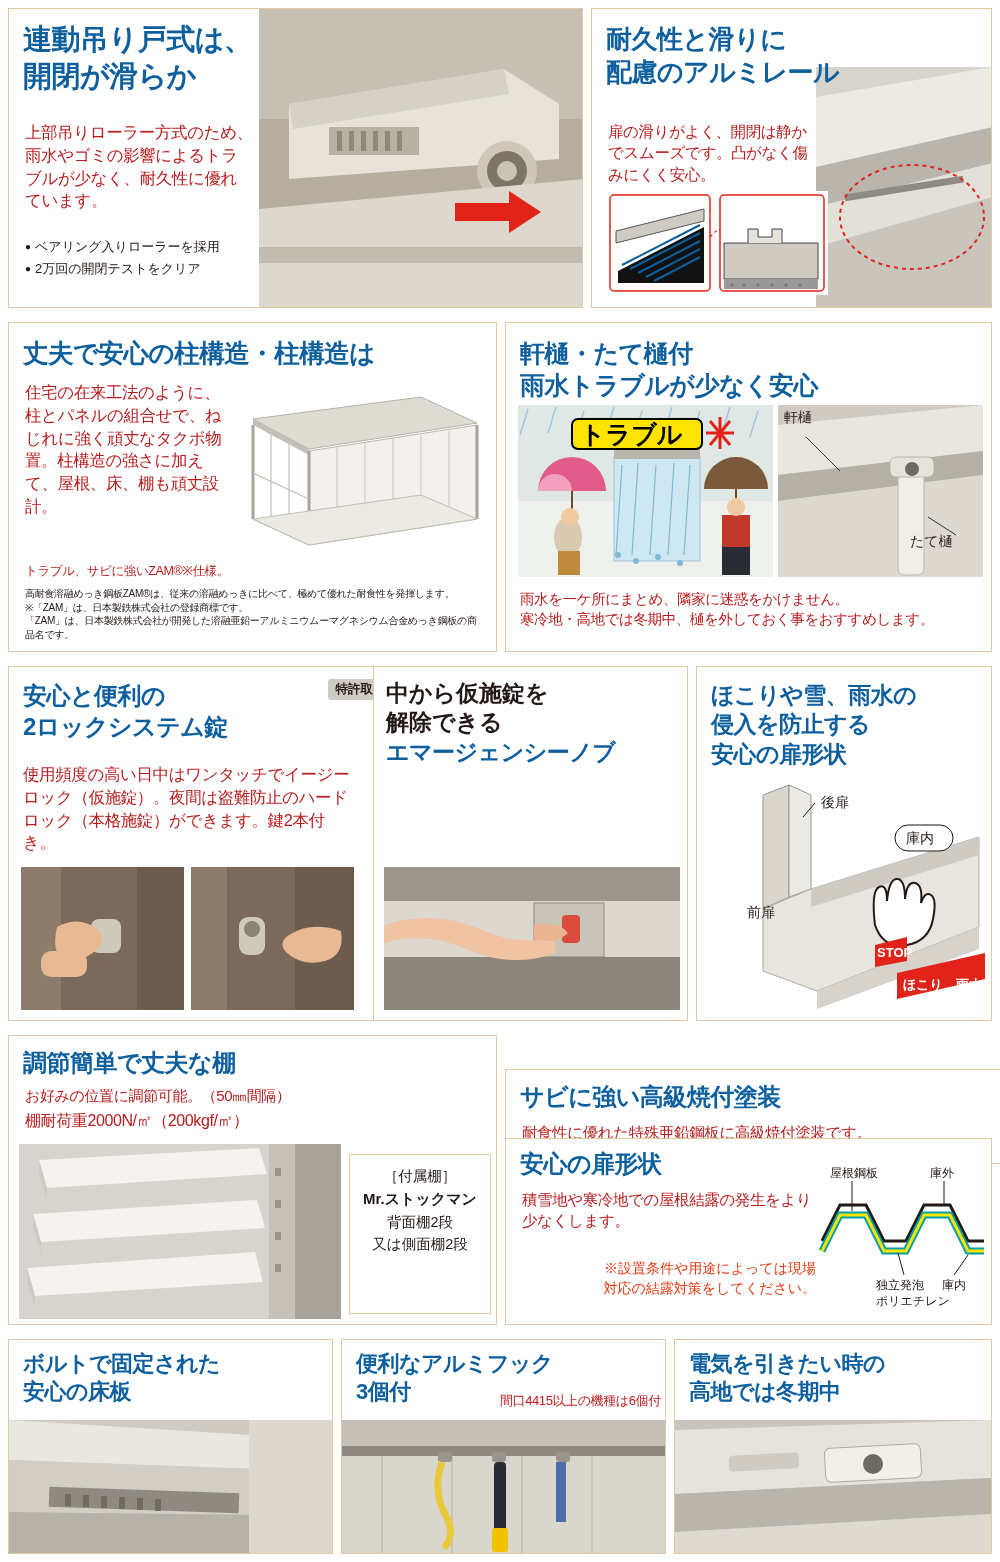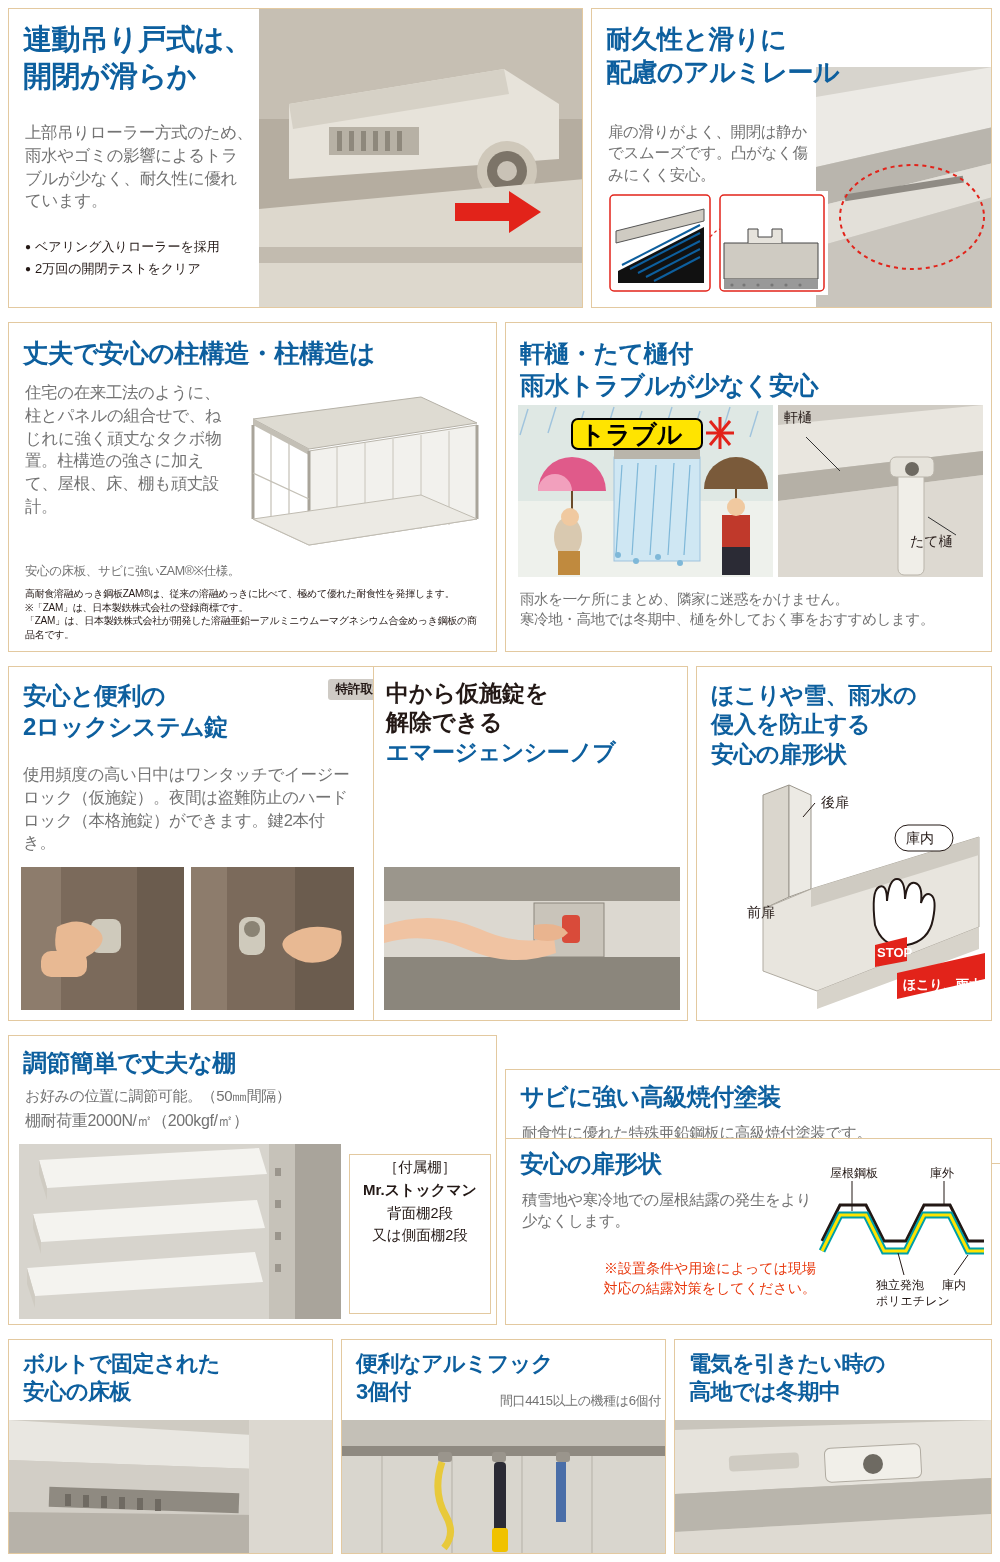--- a/index.html
+++ b/index.html
@@ -20,21 +20,21 @@
     background: #ffffff;
     overflow: hidden;
   }
   .h-blue {
     color: #0d5f9e;
     font-weight: bold;
     line-height: 1.28;
     letter-spacing: -0.5px;
   }
   .body-text {
-    color: #737373;
+    color: #b91c1c;
     line-height: 1.38;
     letter-spacing: -0.4px;
   }
   .tiny { font-size: 10px; line-height: 1.35; letter-spacing: -0.3px; }
   .bullet-line { font-size: 13px; line-height: 1.5; }
   .bullet-line::before {
     content: "\25CF";
     font-size: 10px;
     margin-right: 4px;
     position: relative;
@@ -107,21 +107,21 @@
 
   
   #p8 { left: 8px; top: 1035px; width: 489px; height: 290px; }
   #p8 .title { position: absolute; left: 14px; top: 12px; font-size: 24px; }
   #p8 .l1 { position: absolute; left: 16px; top: 50px; font-size: 15px; }
   #p8 .l2 { position: absolute; left: 16px; top: 74px; font-size: 16px; }
   #p8 .img { left: 10px; top: 108px; width: 322px; height: 175px; }
   #p8 .note {
     position: absolute; left: 340px; top: 118px; width: 142px; height: 160px;
     border: 1px solid #e3c9a0; background: #ffffff;
-    text-align: center; padding-top: 1px;
+    text-align: center; padding-top: 10px;
   }
   #p8 .note div { font-size: 14.5px; line-height: 1.55; }
   #p8 .note .bold { font-weight: bold; font-size: 15px; }
 
   
   #p9 { left: 505px; top: 1034px; width: 539px; height: 95px; margin-top: 35px; }
   #p9 .title { position: absolute; left: 14px; top: 12px; font-size: 24px; }
   #p9 .para { position: absolute; left: 16px; top: 52px; width: 460px; font-size: 15.5px; }
 
   
@@ -260,21 +260,21 @@
         </g>
         <g stroke="#c4c0b6" stroke-width="1.2" fill="none">
           <line x1="28" y1="146" x2="84" y2="172"></line>
           <line x1="28" y1="100" x2="84" y2="126"></line>
           <line x1="46" y1="60" x2="46" y2="154"></line>
           <line x1="64" y1="68" x2="64" y2="162"></line>
         </g>
         <polygon points="28,146 84,172 252,146 196,122" fill="#eceae4" stroke="#c0bcb2"></polygon>
       </svg>
     </div>
-    <div class="body-text sub">安心の床板、サビに強いZAM®※仕様。</div>
+    <div class="body-text sub">トラブル、サビに強いZAM®※仕様。</div>
     <div class="tiny fine" style="white-space:pre-line">高耐食溶融めっき鋼板ZAM®は、従来の溶融めっきに比べて、極めて優れた耐食性を発揮します。
 ※「ZAM」は、日本製鉄株式会社の登録商標です。
 「ZAM」は、日本製鉄株式会社が開発した溶融亜鉛ーアルミニウムーマグネシウム合金めっき鋼板の商品名です。</div>
   </div>
 
   <div class="panel" id="p4">
     <div class="h-blue title" style="white-space:pre-line">軒樋・たて樋付
 雨水トラブルが少なく安心</div>
 
     <div class="photo illus">

